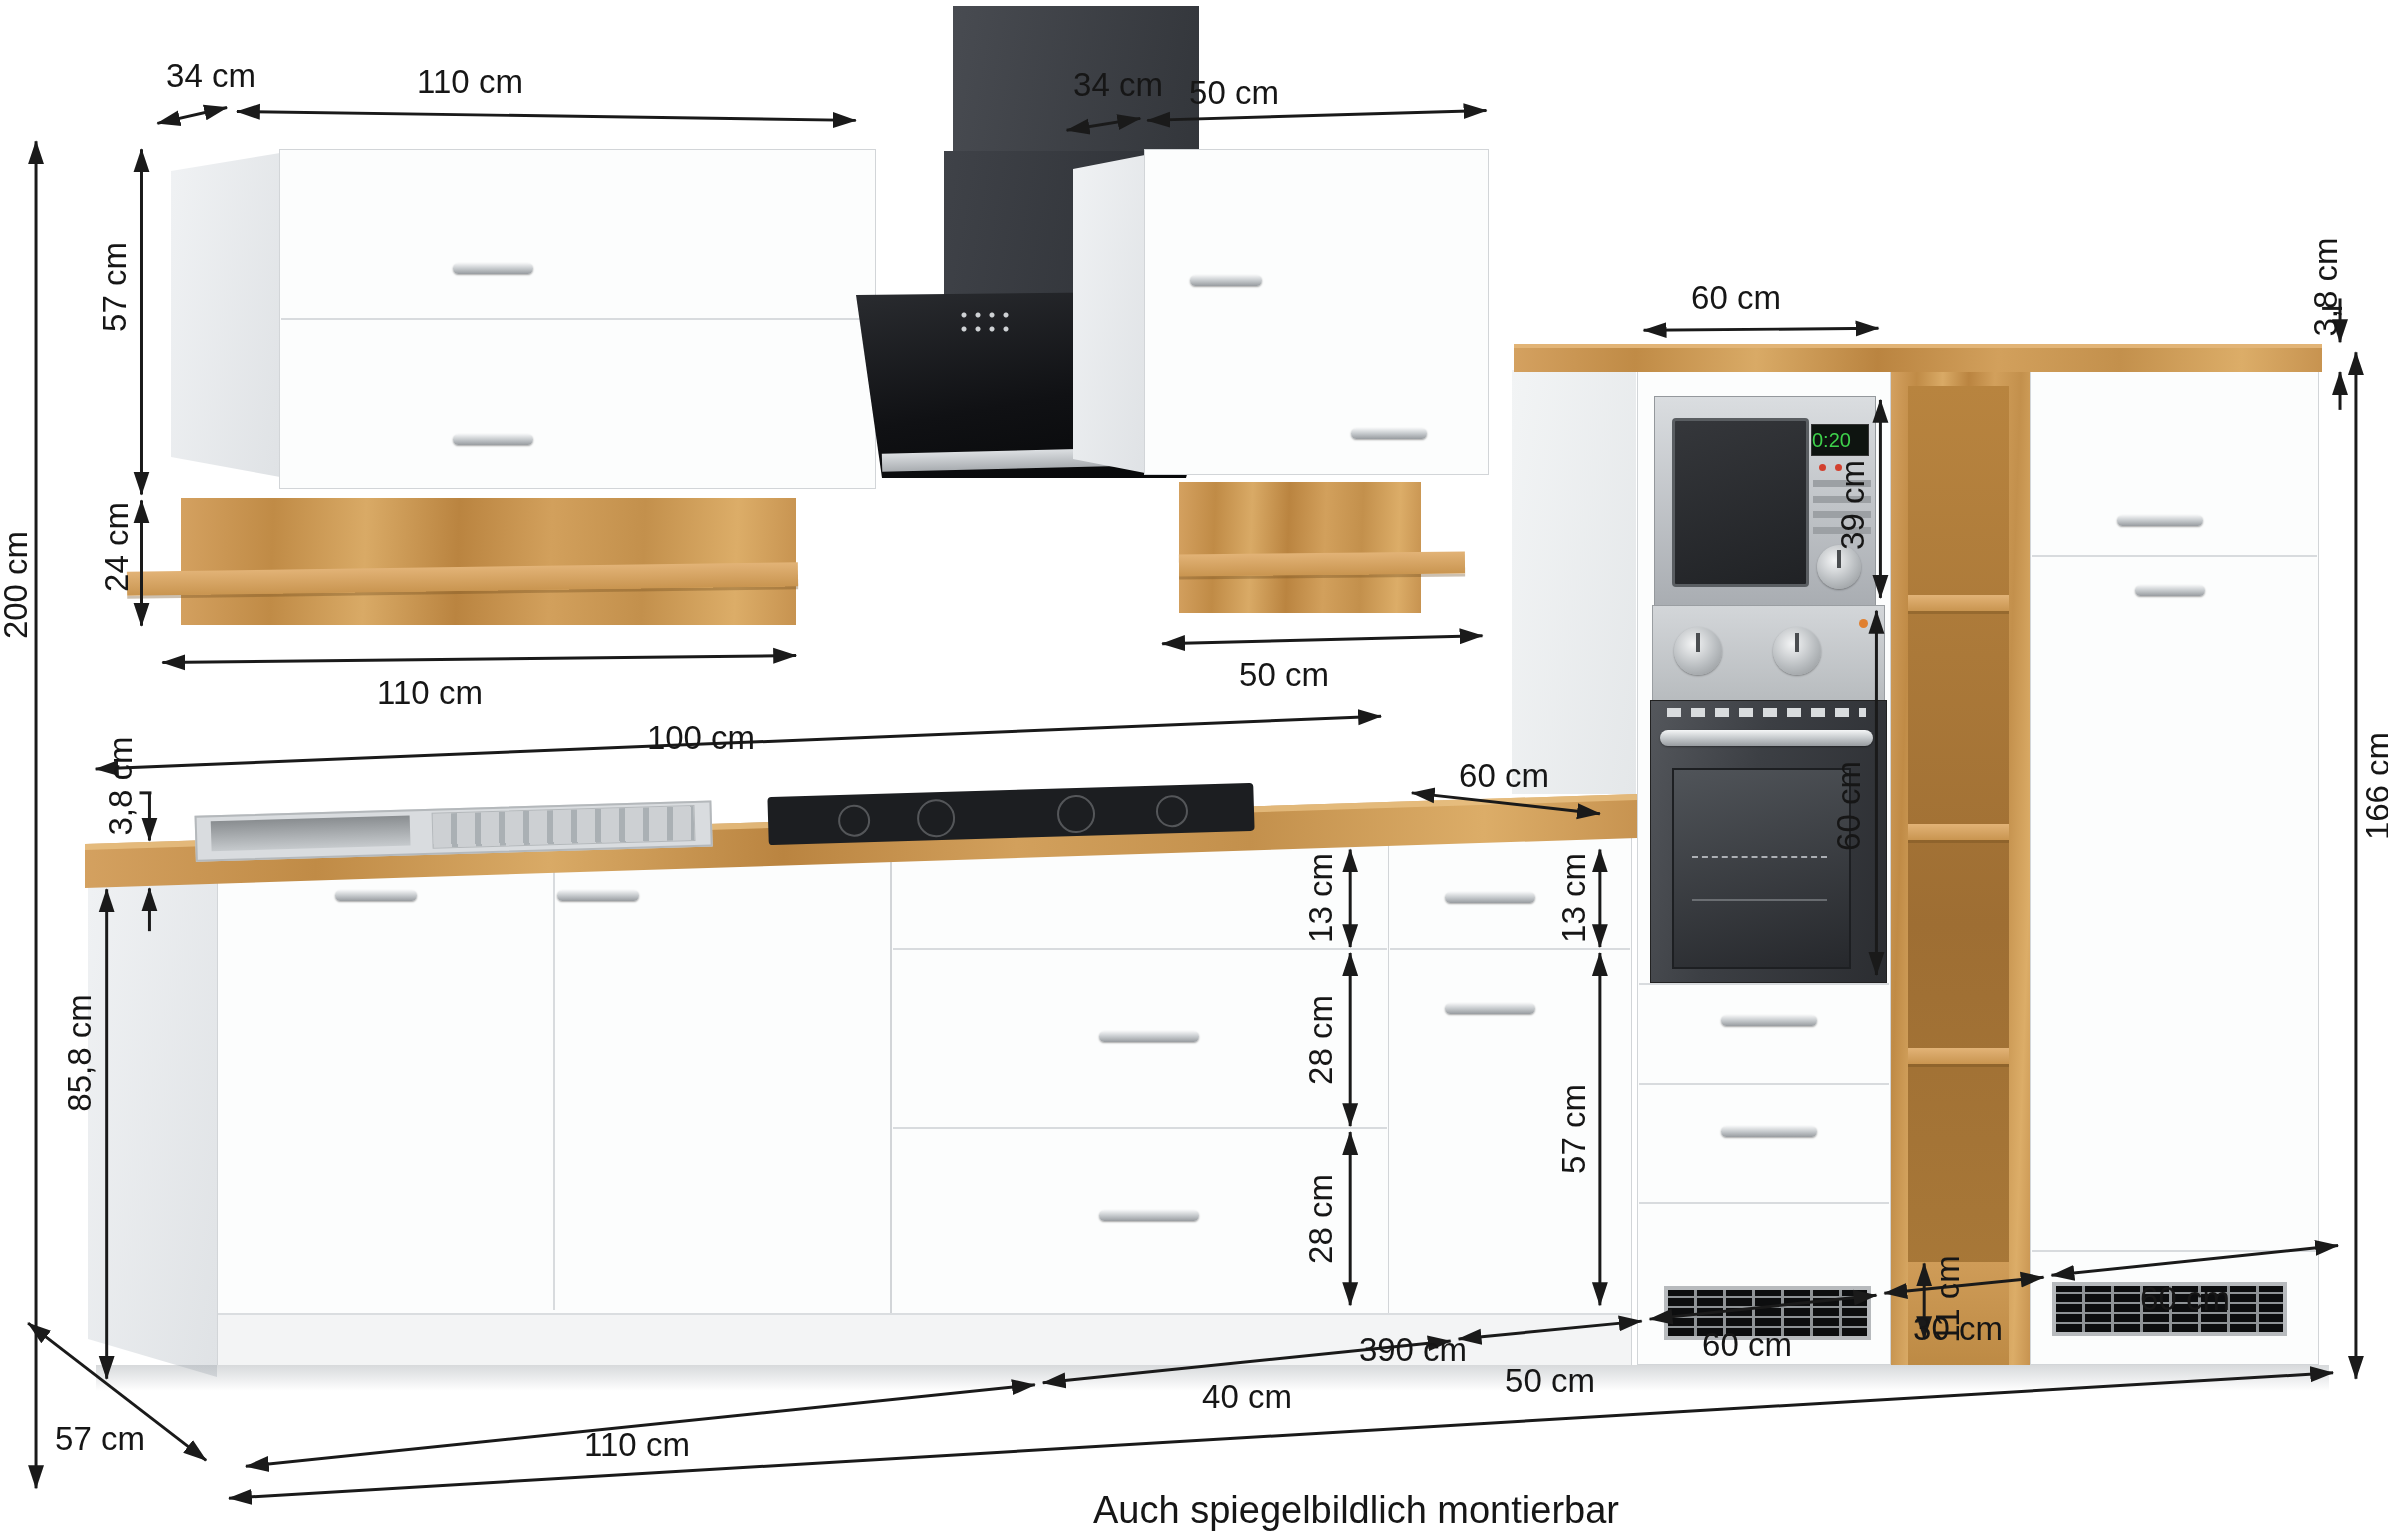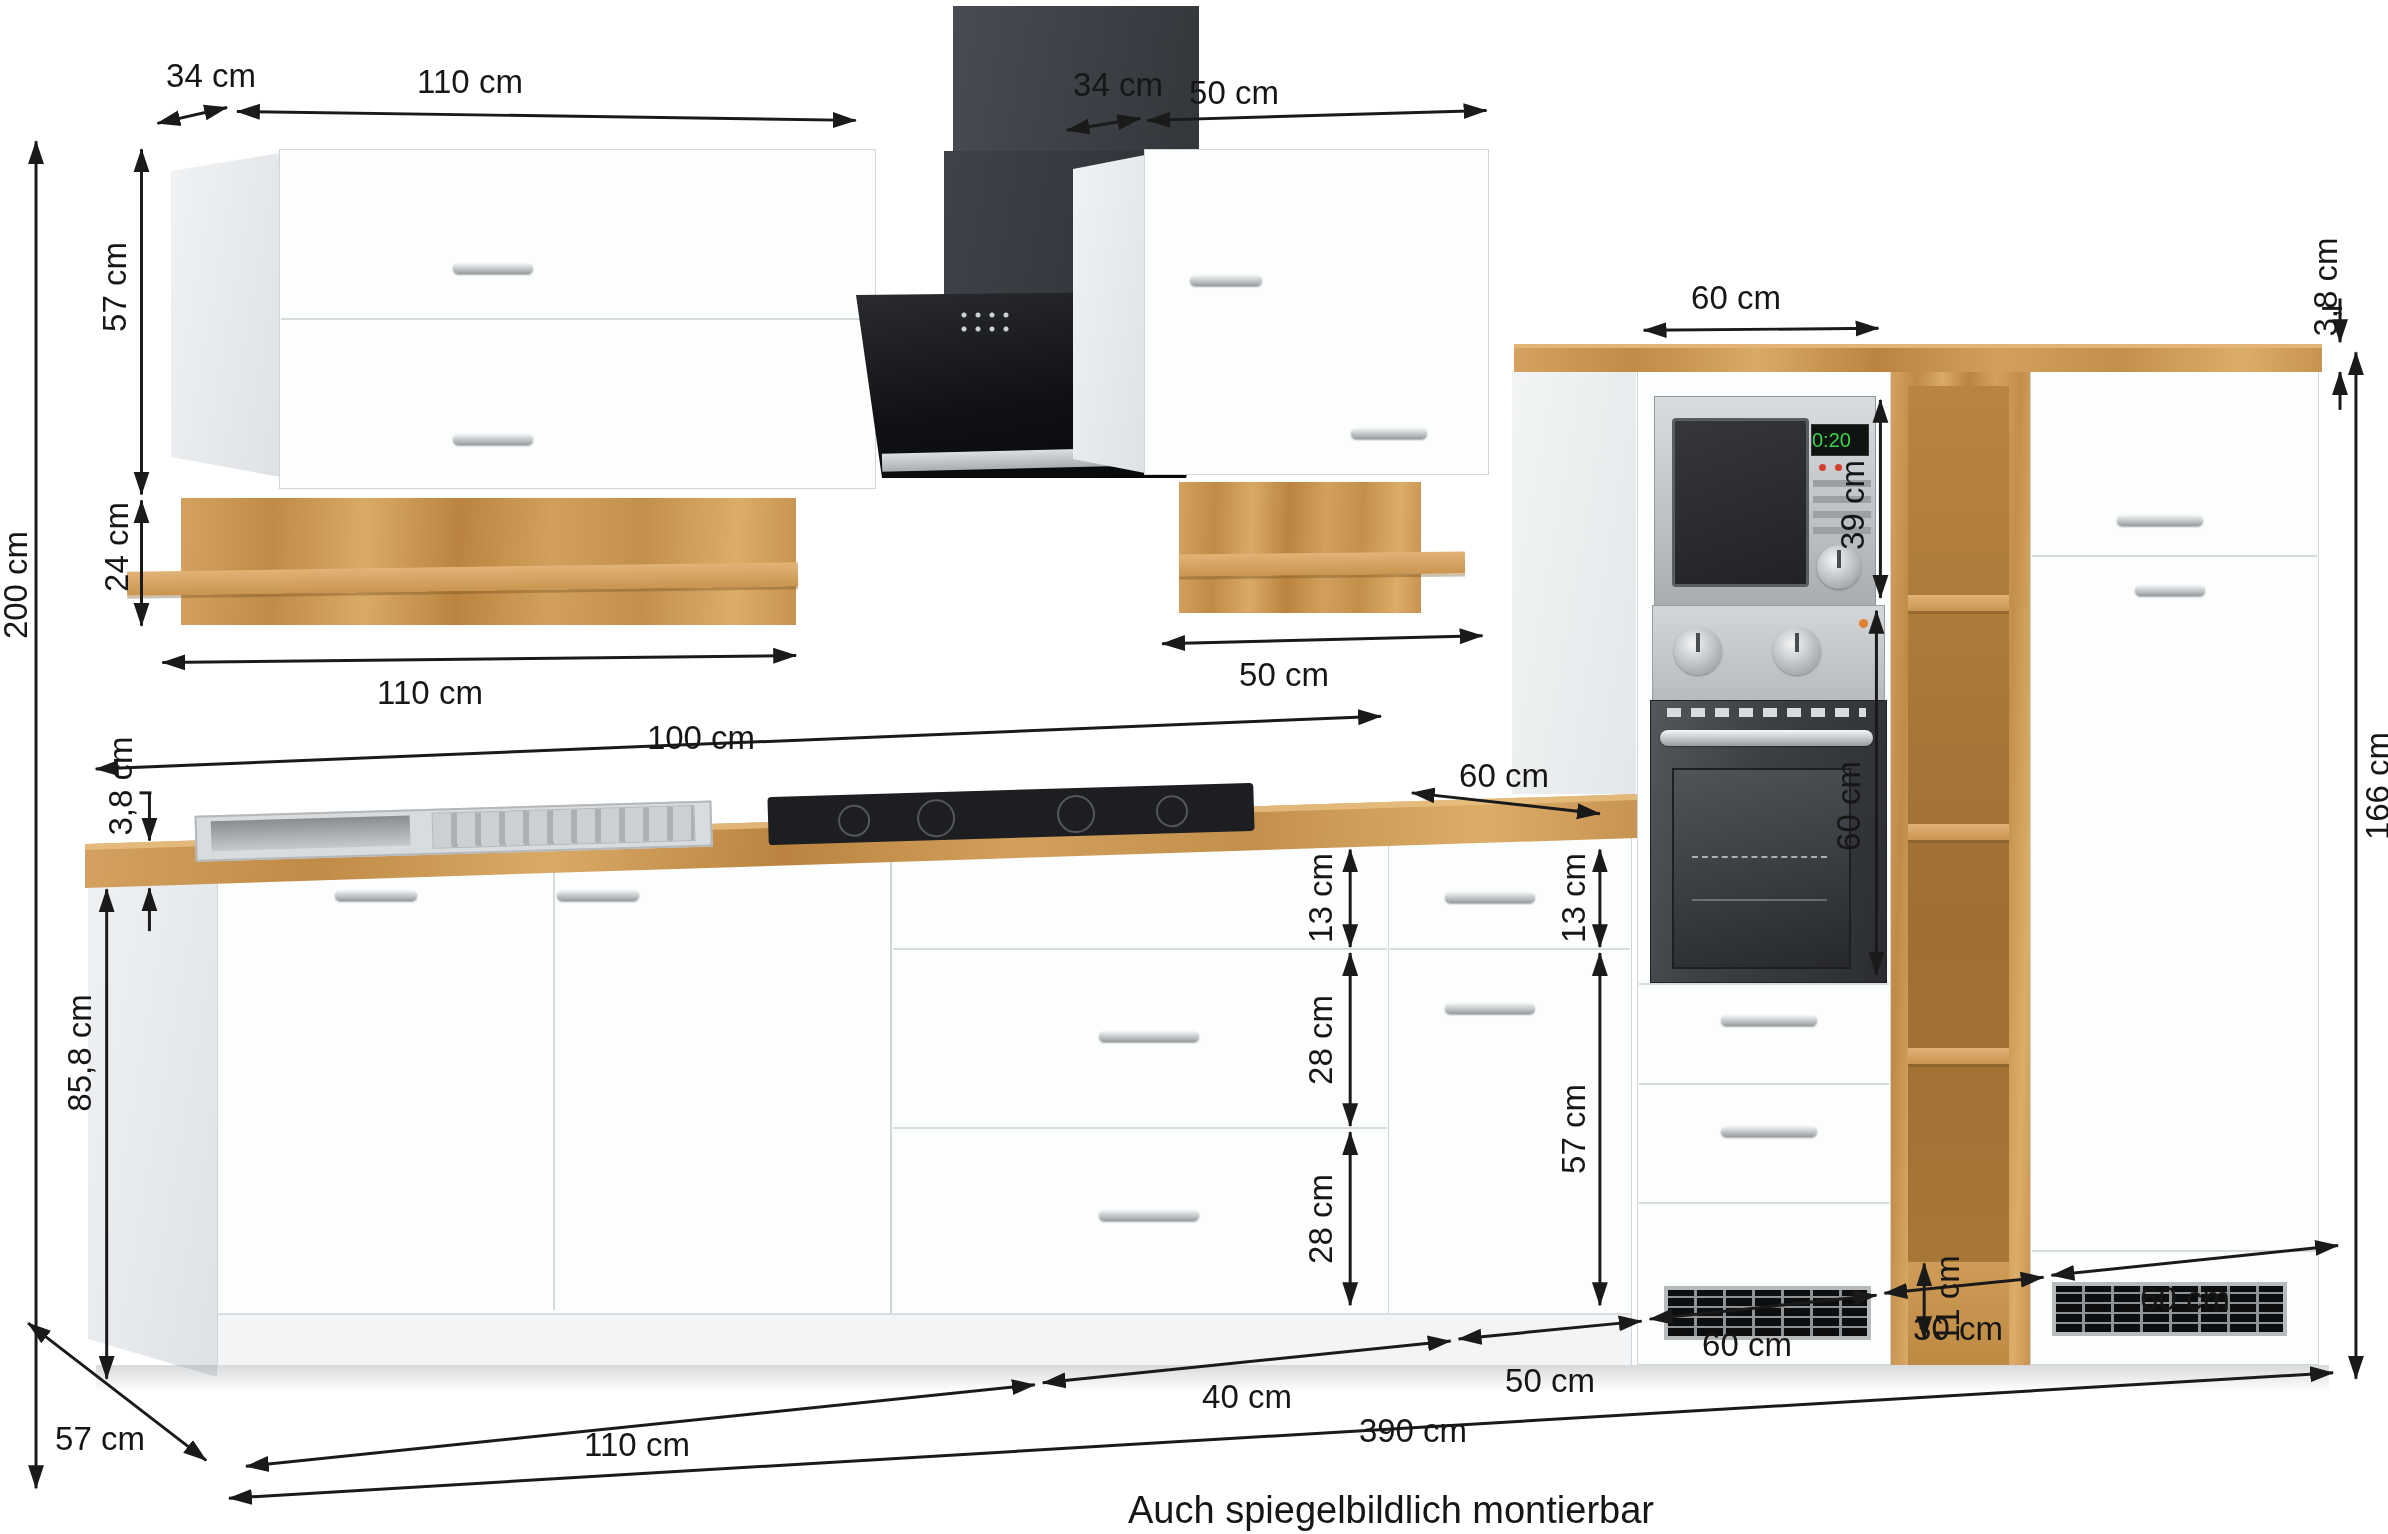--- a/index.html
+++ b/index.html
@@ -208,18 +208,18 @@
   <div class="dim rot" style="left:1321px;top:1219px;">28 cm</div>
   <div class="dim rot" style="left:1574px;top:898px;">13 cm</div>
   <div class="dim rot" style="left:1574px;top:1129px;">57 cm</div>
   <div class="dim rot" style="left:1948px;top:1299px;">11 cm</div>
   <div class="dim" style="left:637px;top:1445px;">110 cm</div>
   <div class="dim" style="left:1247px;top:1397px;">40 cm</div>
   <div class="dim" style="left:1550px;top:1381px;">50 cm</div>
   <div class="dim" style="left:1747px;top:1345px;">60 cm</div>
   <div class="dim" style="left:1958px;top:1329px;">30 cm</div>
   <div class="dim" style="left:2185px;top:1299px;">60 cm</div>
-  <div class="dim" style="left:1413px;top:1431px;">390 cm</div>
+  <div class="dim" style="left:1413px;top:1350px;">390 cm</div>
   <div class="dim" style="left:100px;top:1439px;">57 cm</div>
 
-  <div class="note" style="left:1093px;top:1489px;margin-left:35px;">Auch spiegelbildlich montierbar</div>
+  <div class="note" style="left:1093px;top:1489px;">Auch spiegelbildlich montierbar</div>
 </div>
 
 
 </body></html>

